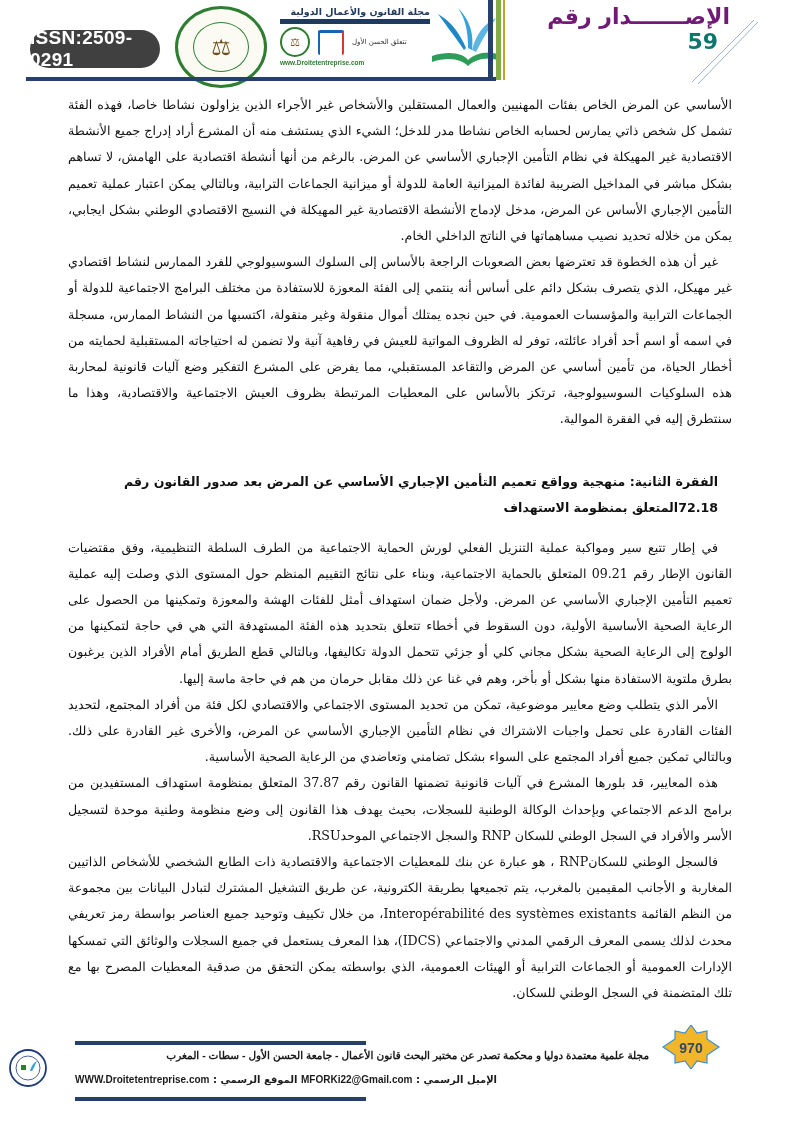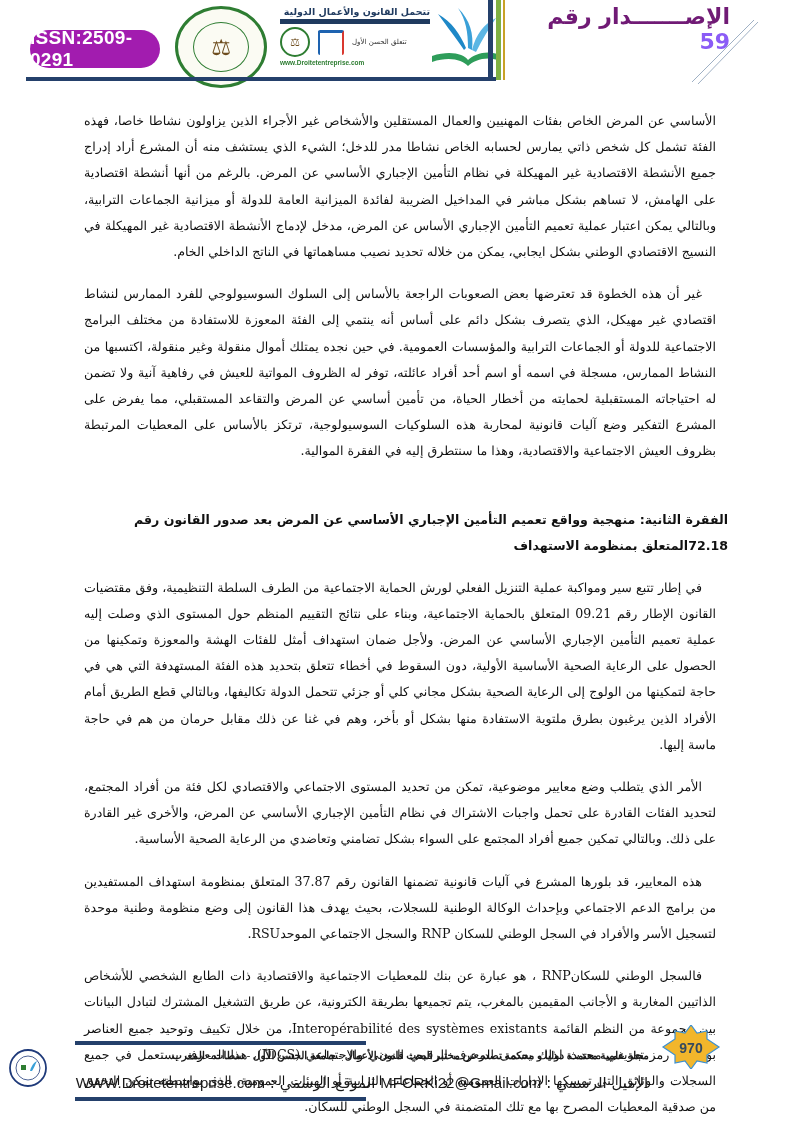--- a/index.html
+++ b/index.html
@@ -1,69 +1,69 @@
 <!DOCTYPE html>
 <html><head>
 <meta charset="utf-8">
 <style>
   html, body { margin:0; padding:0; background:#ffffff; }
   body { width:793px; height:1122px; position:relative; overflow:hidden; font-family:"DejaVu Sans", sans-serif; color:#111; }
 
   
   .header { position:absolute; left:0; top:0; width:793px; height:88px; }
-  .issn { position:absolute; left:30px; top:30px; width:130px; height:38px; border-radius:19px; background:#a21caf; color:#fff; font-family:"Liberation Sans", sans-serif; font-size:19px; font-weight:bold; display:flex; align-items:center; justify-content:center; letter-spacing:0.3px; }
+  .issn { position:absolute; left:30px; top:30px; width:130px; height:38px; border-radius:19px; background:#404040; color:#fff; font-family:"Liberation Sans", sans-serif; font-size:19px; font-weight:bold; display:flex; align-items:center; justify-content:center; letter-spacing:0.3px; }
   .lab-seal { position:absolute; left:175px; top:6px; width:86px; height:76px; border-radius:50%; border:3px solid #2e7d32; background:#fbfbf3; display:flex; align-items:center; justify-content:center; }
   .lab-seal .inner { width:54px; height:48px; border-radius:50%; border:1.5px solid #2e7d32; display:flex; align-items:center; justify-content:center; font-size:22px; color:#6d4c1d; }
   .journal-logo { position:absolute; left:280px; top:6px; width:150px; height:62px; }
   .journal-logo .jt { font-family:"DejaVu Sans", sans-serif; font-size:9.5px; font-weight:bold; color:#1f3a5f; direction:rtl; text-align:right; white-space:nowrap; }
   .journal-logo .jbar { margin-top:2px; height:5px; background:#1f3a5f; }
   .journal-logo .seals { display:flex; align-items:center; gap:8px; margin-top:3px; }
   .mini-seal { width:26px; height:26px; border-radius:50%; border:2px solid #2e7d32; display:flex; align-items:center; justify-content:center; font-size:11px; color:#6d4c1d; }
   .uh-icon { width:22px; height:22px; border-top:3px solid #1e63b0; border-left:2px solid #1e63b0; border-right:2px solid #d9382f; border-radius:2px; }
   .uh-text { font-size:7px; color:#333; direction:rtl; }
   .journal-logo .url { font-family:"Liberation Sans", sans-serif; font-size:6.5px; color:#2e7d32; font-weight:bold; margin-top:2px; }
   .book-logo { position:absolute; left:430px; top:4px; width:70px; height:66px; }
   .header-divider { position:absolute; left:26px; top:77px; width:470px; height:4px; background:#24406b; }
   .vbar1 { position:absolute; left:488px; top:0; width:5px; height:80px; background:#24406b; }
   .vbar2 { position:absolute; left:496px; top:0; width:5px; height:80px; background:#7fb043; }
   .vbar3 { position:absolute; left:503px; top:0; width:2px; height:80px; background:#c9a227; }
   .issue-line { position:absolute; left:520px; top:4px; width:210px; height:34px; direction:rtl; text-align:right; font-family:"DejaVu Sans", sans-serif; font-weight:bold; font-size:22px; }
   .issue-label { color:#701a75; }
-  .issue-num { color:#8b5cf6; margin-right:0; }
+  .issue-num { color:#0f766e; margin-right:12px; }
   .date-line { position:absolute; left:510px; top:42px; width:220px; height:36px; direction:rtl; text-align:right; font-family:"DejaVu Sans", sans-serif; font-weight:bold; font-size:25px; color:#4a8dc9; }
   .deco-slash { position:absolute; left:690px; top:16px; width:70px; height:70px; }
 
   
   .content { position:absolute; left:68px; top:92px; width:664px; direction:rtl; text-align:justify; font-family:"DejaVu Serif", serif; font-size:12.6px; line-height:26.2px; color:#111; }
-  .content p { margin:16px; text-indent:14px; }
+  .content p { margin:0; text-indent:14px; }
   .content p.noindent { text-indent:0; }
   .content .gap { height:22px; }
-  .content h3 { margin:4px; font-family:"DejaVu Sans", sans-serif; font-weight:bold; font-size:12.6px; line-height:26px; text-align:right; }
+  .content h3 { margin:14px; font-family:"DejaVu Sans", sans-serif; font-weight:bold; font-size:12.6px; line-height:26px; text-align:right; }
 
   
   .footer-line-top { position:absolute; left:75px; top:1041px; width:291px; height:4px; background:#24406b; }
   .footer-line-bot { position:absolute; left:75px; top:1097px; width:291px; height:4px; background:#24406b; }
-  .footer-text1 { position:absolute; left:75px; top:1049px; width:574px; direction:rtl; text-align:right; font-family:Liberation Serif, serif; font-size:10.5px; font-weight:bold; color:#1a1a1a; white-space:nowrap; }
-  .footer-text2 { position:absolute; left:75px; top:1074px; width:574px; direction:rtl; text-align:center; font-family:"DejaVu Sans", sans-serif; font-size:15px; font-weight:normal; color:#1a1a1a; white-space:nowrap; }
+  .footer-text1 { position:absolute; left:75px; top:1049px; width:574px; direction:rtl; text-align:right; font-family:Liberation Sans, sans-serif; font-size:10.5px; font-weight:bold; color:#1a1a1a; white-space:nowrap; }
+  .footer-text2 { position:absolute; left:75px; top:1074px; width:574px; direction:rtl; text-align:left; font-family:"DejaVu Sans", sans-serif; font-size:10px; font-weight:bold; color:#1a1a1a; white-space:nowrap; }
   .footer-text2 .ltr { direction:ltr; unicode-bidi:embed; font-family:"Liberation Sans", sans-serif; }
   .page-badge { position:absolute; left:661px; top:1025px; width:60px; height:44px; }
   .author-seal { position:absolute; left:8px; top:1031px; width:40px; height:74px; }
 </style>
 </head>
 <body>
 
 <div class="header">
   <div class="issn">ISSN:2509-0291</div>
 
   <div class="lab-seal">
     <div class="inner">⚖</div>
   </div>
 
   <div class="journal-logo">
-    <div class="jt">تتحمل القانون والأعمال الدولية</div>
+    <div class="jt">مجلة القانون والأعمال الدولية</div>
     <div class="jbar"></div>
     <div class="seals">
       <div class="mini-seal">⚖</div>
       <div class="uh-icon"></div>
       <div class="uh-text">تتعلق الحسن الأول</div>
     </div>
     <div class="url">www.Droitetentreprise.com</div>
   </div>
 
   <svg class="book-logo" viewBox="0 0 70 66">

